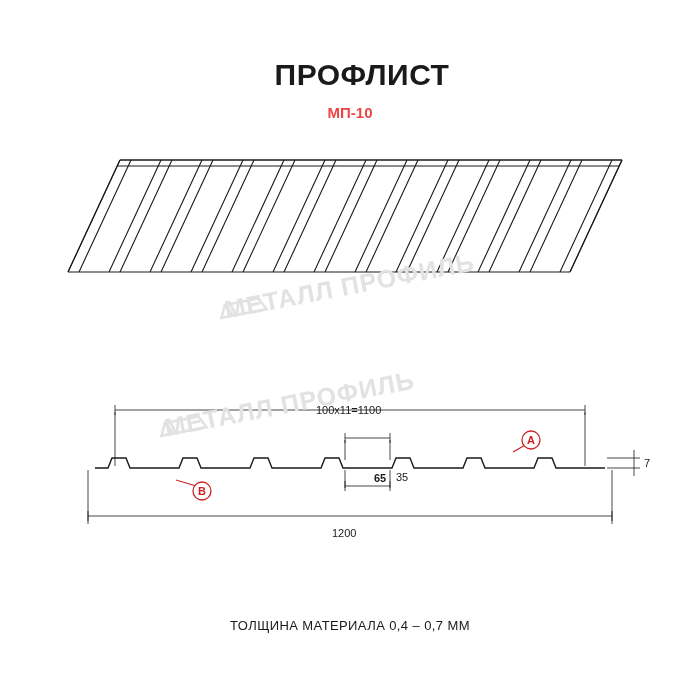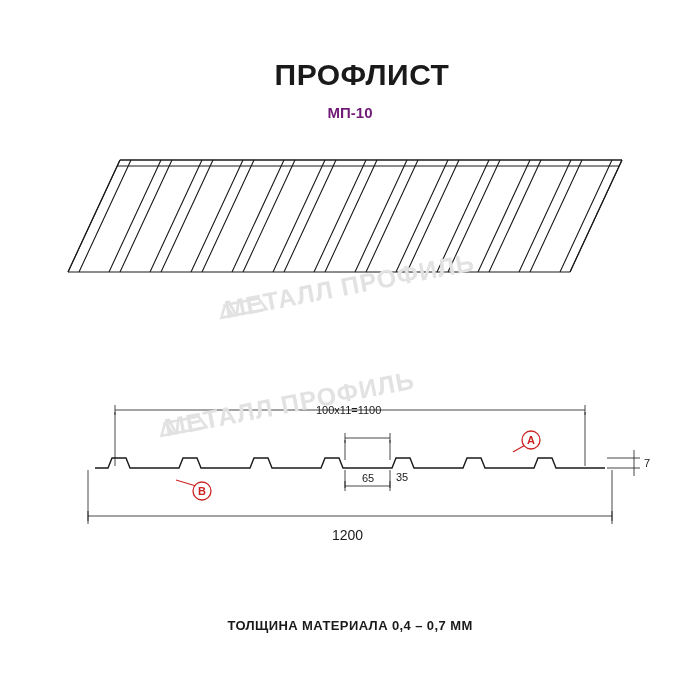--- a/index.html
+++ b/index.html
@@ -33,30 +33,30 @@
     padding-left: 12px;
   }
   .subtitle {
     position: absolute;
     top: 104px;
     left: 0;
     width: 700px;
     text-align: center;
     font-size: 15px;
     font-weight: bold;
-    color: #701a75;
+    color: #ef4444;
   }
   .footnote {
     position: absolute;
     top: 618px;
     left: 0;
     width: 700px;
     text-align: center;
     font-size: 13px;
-    font-weight: bold;
+    font-weight: normal;
     letter-spacing: 0.4px;
     color: #1a1a1a;
   }
   .svg-layer {
     position: absolute;
     top: 0;
     left: 0;
   }
   .wm {
     position: absolute;
@@ -192,21 +192,21 @@
       <path d="M228 300 L222 312 L234 312"></path>
     </g>
     <g stroke="#e2e2e2" stroke-width="2.5" fill="none" transform="rotate(-11 192 436)">
       <path d="M168 418 L202 418 L208 430 L174 430 Z"></path>
       <path d="M168 418 L162 430 L174 430"></path>
     </g>
   </svg>
 
   <div class="dimtext" style="left:316px; top:404px;">100х11=1100</div>
   <div class="dimtext" style="left:396px; top:423px;margin-top:48px;">35</div>
-  <div class="dimtext" style="left:362px; top:472px;">65</div>
+  <div class="dimtext" style="left:374px; top:472px;font-weight:bold;">65</div>
   <div class="dimtext" style="left:644px; top:457px;">7</div>
-  <div class="dimtext" style="left:332px; top:527px; font-size:14px;">1200</div>
+  <div class="dimtext" style="left:332px; top:527px; font-size:11px;">1200</div>
 
   <div class="callout-label" style="left:521px; top:434px;">A</div>
   <div class="callout-label" style="left:192px; top:485px;">B</div>
 
   <div class="footnote">ТОЛЩИНА МАТЕРИАЛА 0,4 – 0,7 ММ</div>
 </div>
 
 </body></html>

